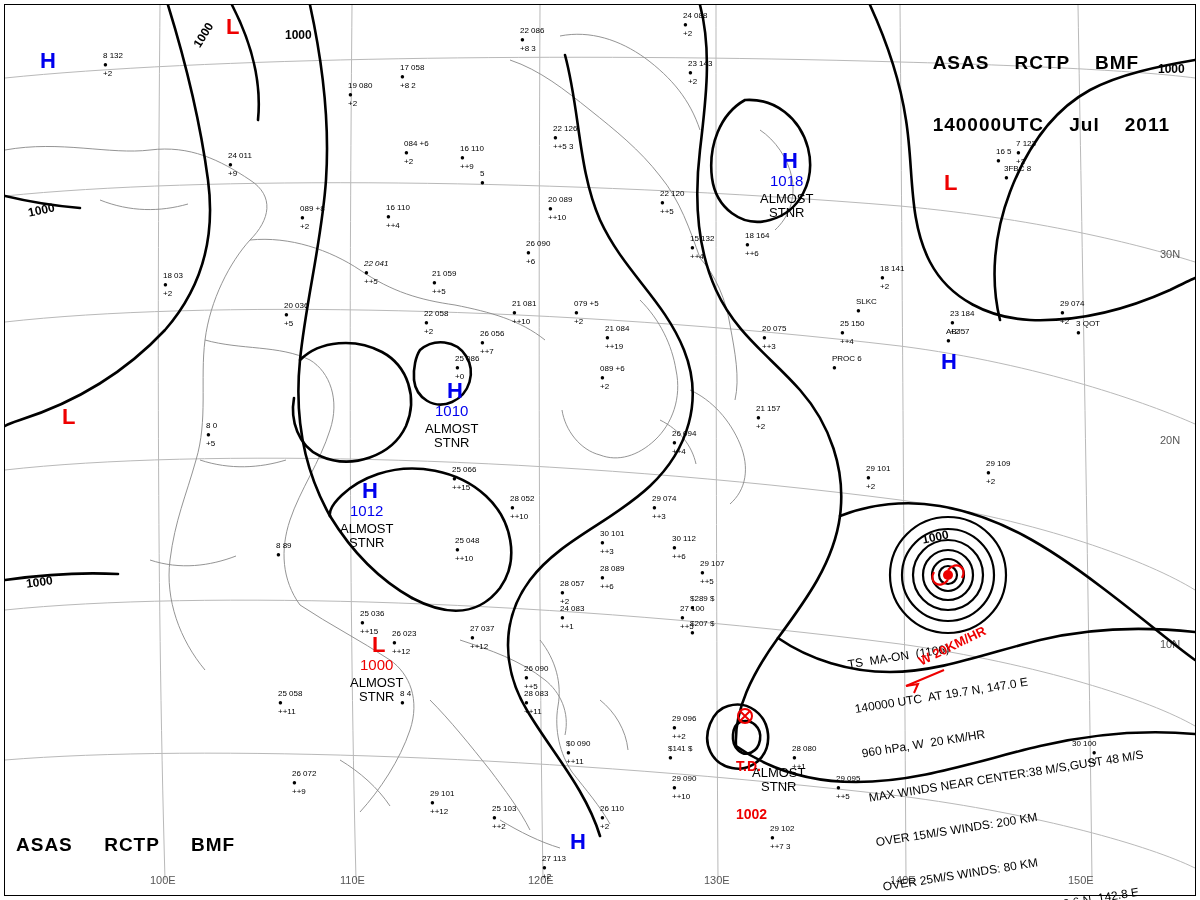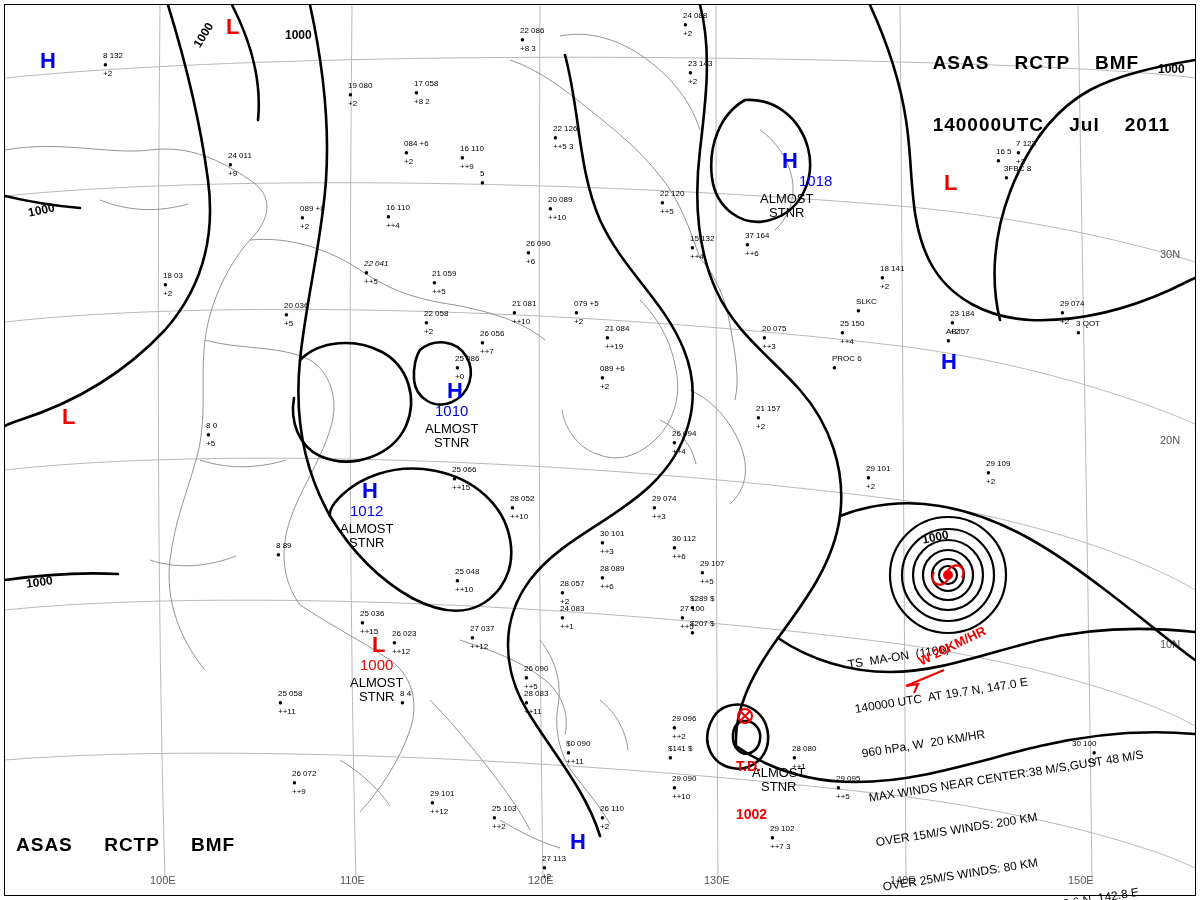--- a/index.html
+++ b/index.html
@@ -152,21 +152,21 @@
   </div>
 
   <div class="txt title-block" style="left:16px;top:796px;">
     <div class="title-line">ASAS     RCTP     BMF</div>
     <div class="title-line">140000UTC    Jul    2011</div>
     
   </div>
 
   <div id="systems">
       <div class="txt hlabel" style="left: 782px; top: 148px;">H</div>
-      <div class="txt pval-h" style="left: 770px; top: 172px; margin-left: 29px;">1018</div>
+      <div class="txt pval-h" style="left: 770px; top: 172px;">1018</div>
       <div class="txt stnr" style="left: 760px; top: 192px;">ALMOST<br>STNR</div>
       <div class="txt hlabel" style="left: 447px; top: 378px;">H</div>
       <div class="txt pval-h" style="left: 435px; top: 402px;">1010</div>
       <div class="txt stnr" style="left: 425px; top: 422px;">ALMOST<br>STNR</div>
       <div class="txt hlabel" style="left: 362px; top: 478px;">H</div>
       <div class="txt pval-h" style="left: 350px; top: 502px;">1012</div>
       <div class="txt stnr" style="left: 340px; top: 522px;">ALMOST<br>STNR</div>
       <div class="txt llabel" style="left: 372px; top: 632px;">L</div>
       <div class="txt pval-l" style="left: 360px; top: 656px;">1000</div>
       <div class="txt stnr" style="left: 350px; top: 676px;">ALMOST<br>STNR</div>
@@ -241,21 +241,21 @@
       <div class="station" style="left: 460px; top: 145px;">
         <div>16   110</div>
         <div style="margin:1px 0">●</div>
         <div>++9</div>
       </div>
       <div class="station" style="left: 480px; top: 170px;">
         <div>5</div>
         <div style="margin:1px 0">●</div>
         <div></div>
       </div>
-      <div class="station" style="left: 414px; top: 64px; margin-top: 16px;">
+      <div class="station" style="left: 400px; top: 64px;">
         <div>17   058</div>
         <div style="margin:1px 0">●</div>
         <div>+8   2</div>
       </div>
       <div class="station" style="left: 348px; top: 82px;">
         <div>19   080</div>
         <div style="margin:1px 0">●</div>
         <div>+2</div>
       </div>
       <div class="station" style="left: 480px; top: 330px;">
@@ -271,21 +271,21 @@
       <div class="station" style="left: 452px; top: 466px;">
         <div>25   066</div>
         <div style="margin:1px 0">●</div>
         <div>++15</div>
       </div>
       <div class="station" style="left: 510px; top: 495px;">
         <div>28   052</div>
         <div style="margin:1px 0">●</div>
         <div>++10</div>
       </div>
-      <div class="station" style="left: 455px; top: 537px; margin-top: 31px;">
+      <div class="station" style="left: 455px; top: 537px;">
         <div>25   048</div>
         <div style="margin:1px 0">●</div>
         <div>++10</div>
       </div>
       <div class="station" style="left: 360px; top: 610px;">
         <div>25   036</div>
         <div style="margin:1px 0">●</div>
         <div>++15</div>
       </div>
       <div class="station" style="left: 392px; top: 630px;">
@@ -372,21 +372,21 @@
         <div>24   088</div>
         <div style="margin:1px 0">●</div>
         <div>+2</div>
       </div>
       <div class="station" style="left: 690px; top: 235px;">
         <div>15   132</div>
         <div style="margin:1px 0">●</div>
         <div>++4</div>
       </div>
       <div class="station" style="left: 745px; top: 232px;">
-        <div>37   164</div>
+        <div>18   164</div>
         <div style="margin:1px 0">●</div>
         <div>++6</div>
       </div>
       <div class="station" style="left: 762px; top: 325px;">
         <div>20   075</div>
         <div style="margin:1px 0">●</div>
         <div>++3</div>
       </div>
       <div class="station" style="left: 756px; top: 405px;">
         <div>21   157</div>

